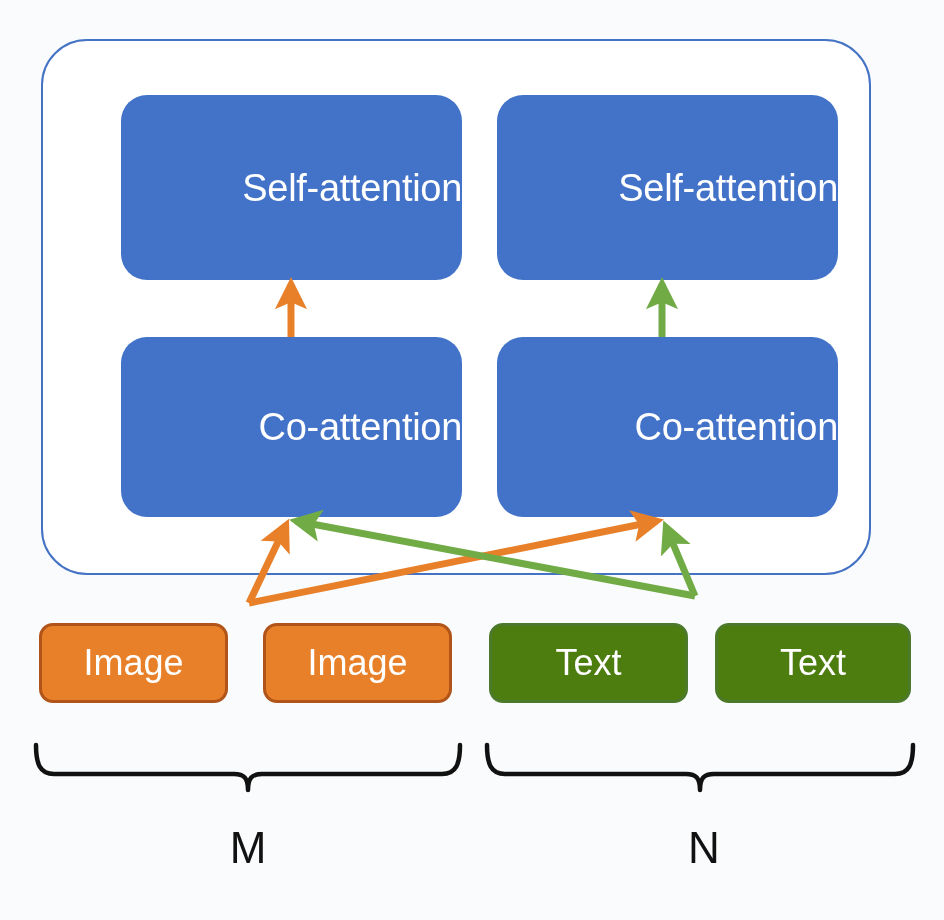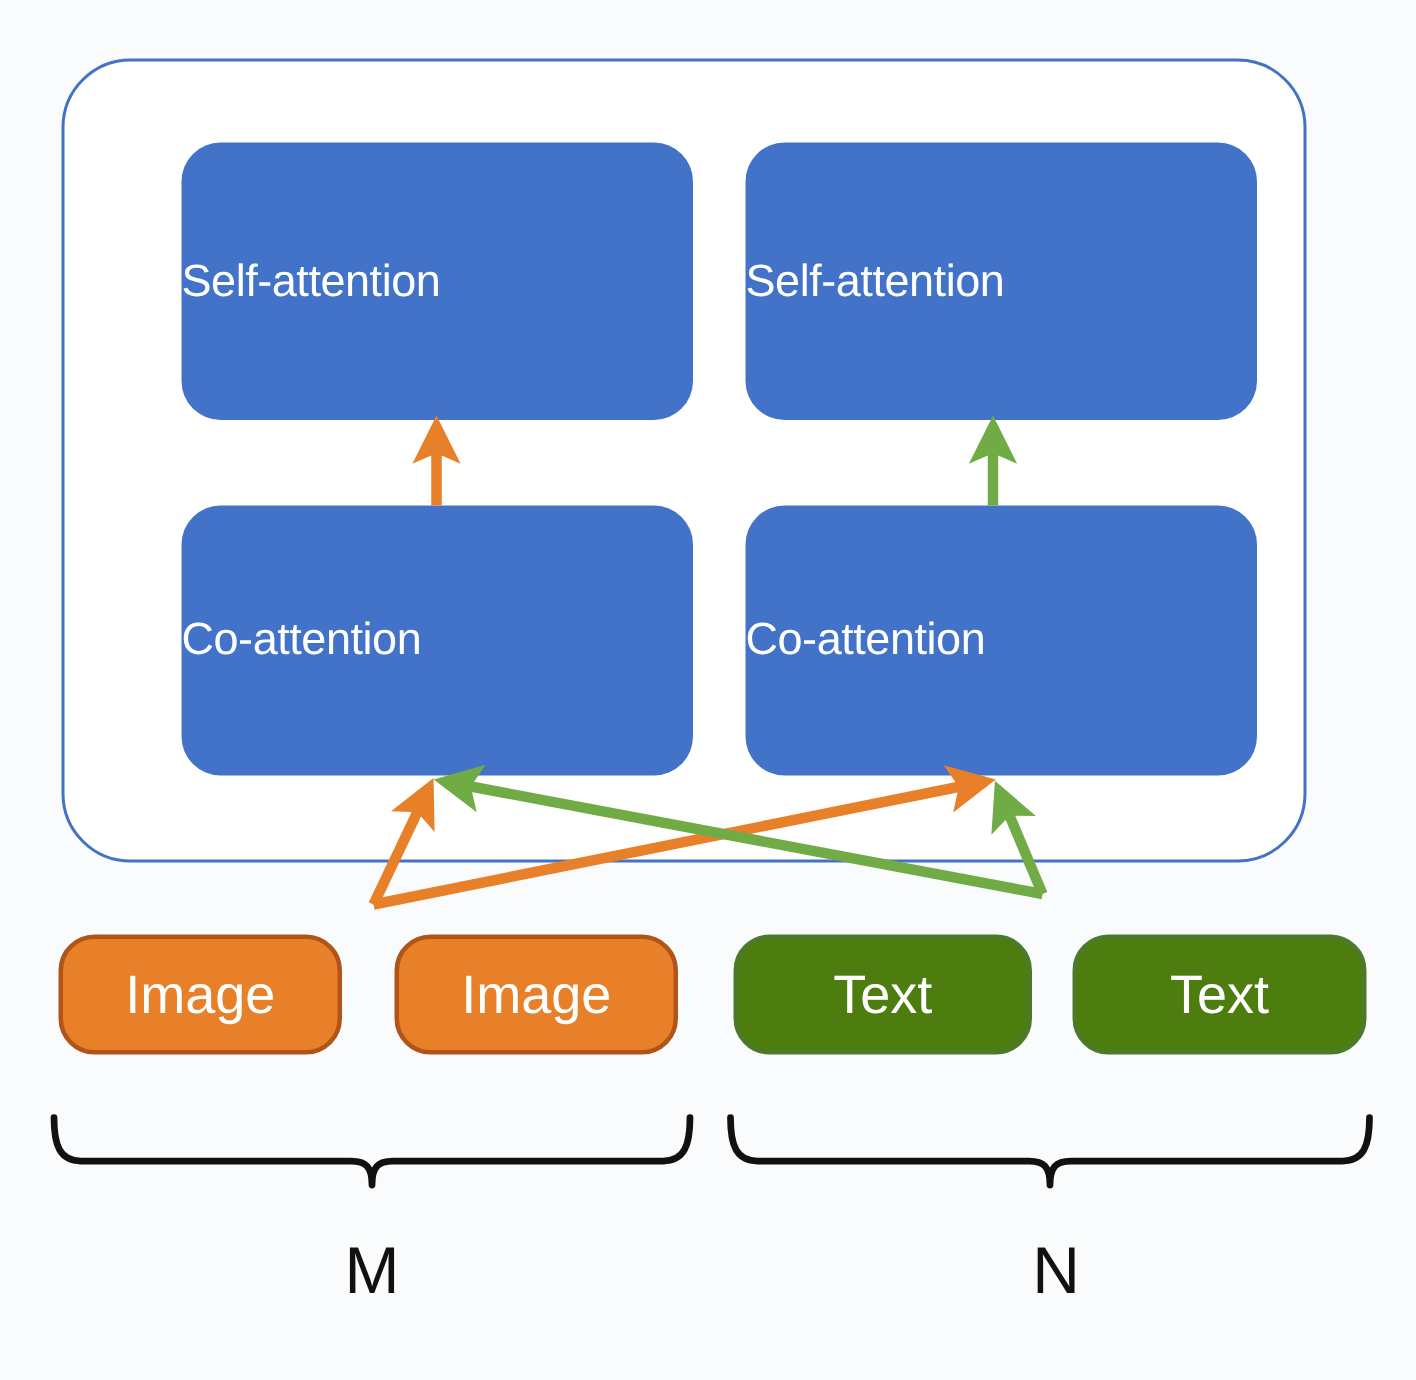--- a/index.html
+++ b/index.html
@@ -33,38 +33,38 @@
   }
 
   
   .attn-box {
     position: absolute;
     background: #4273c8;
     border-radius: 26px;
     color: #ffffff;
     display: flex;
     align-items: center;
-    justify-content: flex-start;
-    font-size: 30px;
+    justify-content: flex-end;
+    font-size: 38px;
     font-weight: 400;
     letter-spacing: -0.3px;
     line-height: 1;
     box-sizing: border-box;
   }
   .attn-self-left  { left: 121px; top: 95px;  width: 341px; height: 185px; }
   .attn-self-right { left: 497px; top: 95px;  width: 341px; height: 185px; }
   .attn-co-left    { left: 121px; top: 337px; width: 341px; height: 180px; }
   .attn-co-right   { left: 497px; top: 337px; width: 341px; height: 180px; }
 
   
   .token-box {
     position: absolute;
     top: 623px;
     height: 80px;
-    border-radius: 24px;
+    border-radius: 14px;
     color: #ffffff;
     display: flex;
     align-items: center;
     justify-content: center;
     font-size: 36px;
     line-height: 1;
     box-sizing: border-box;
   }
   .token-image {
     background: #e8802a;

